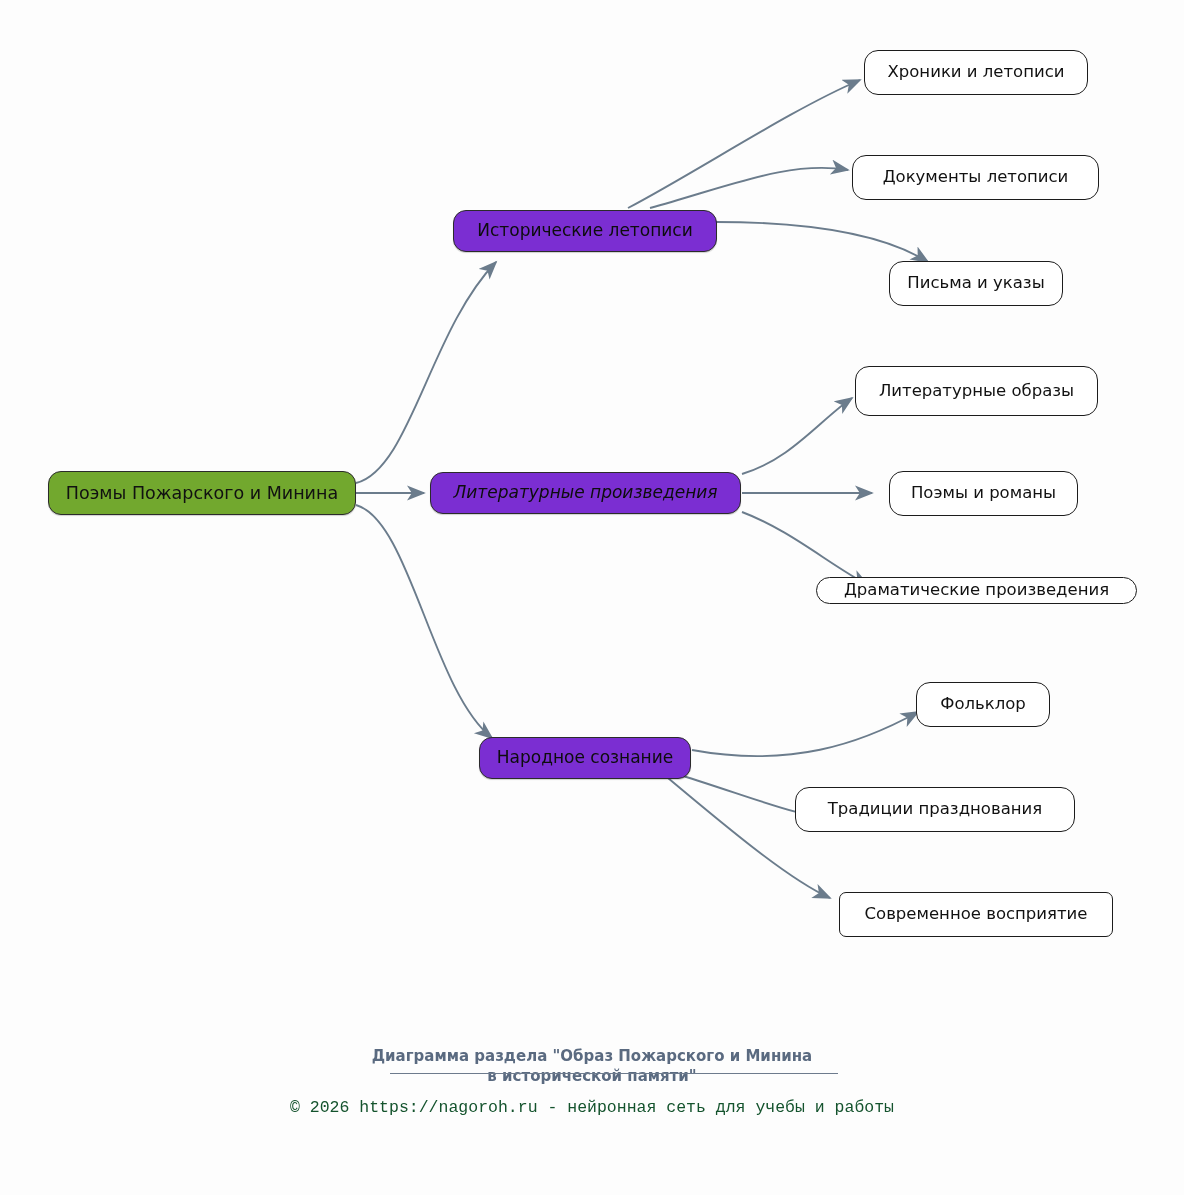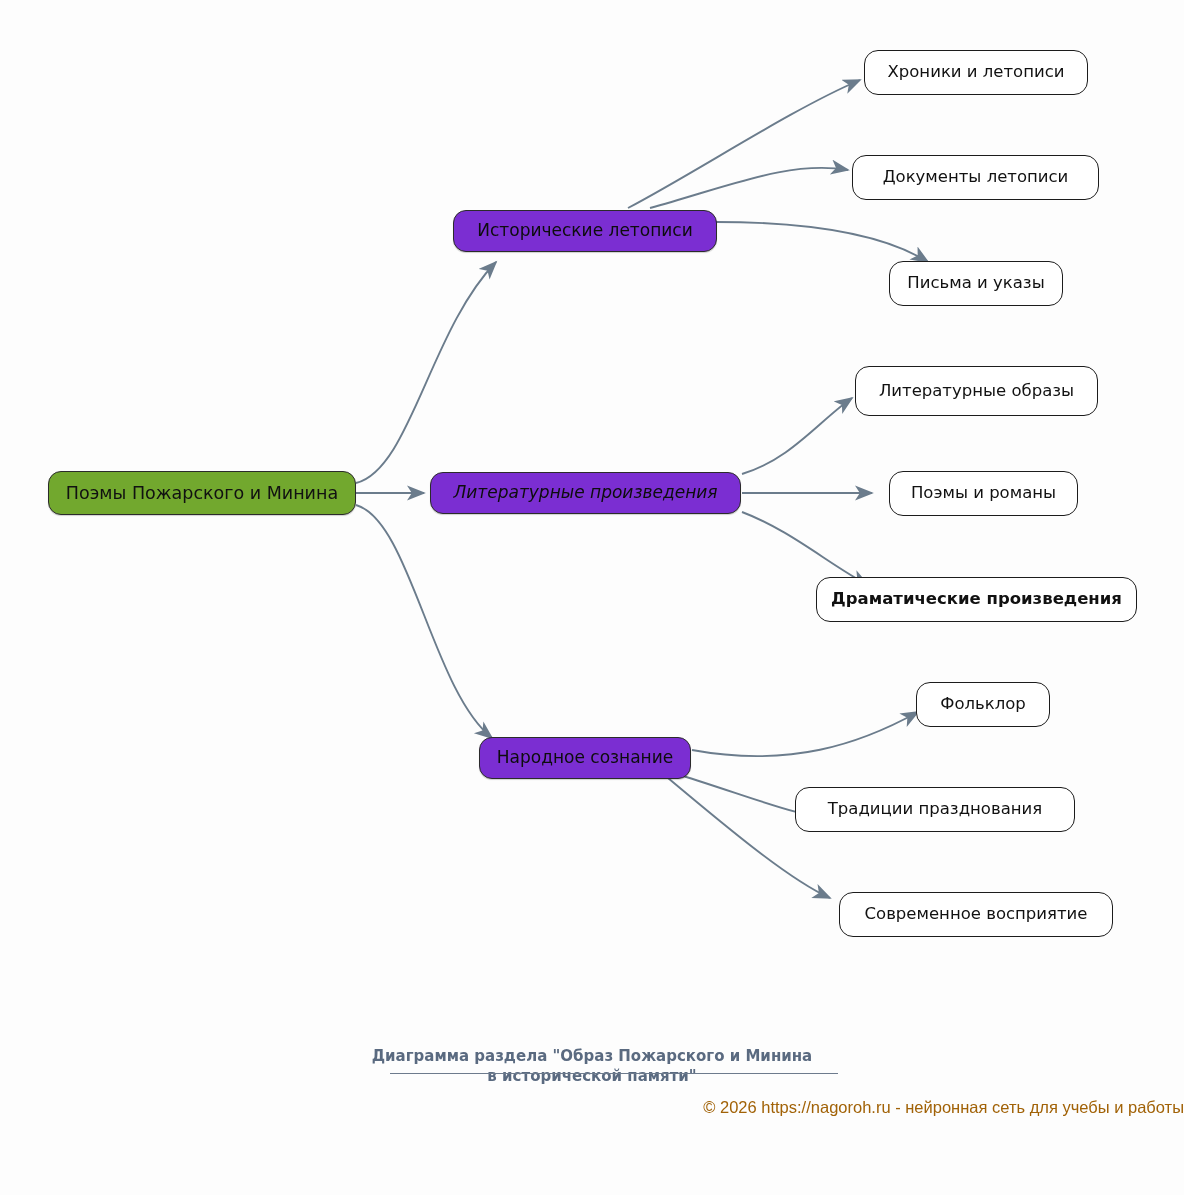--- a/index.html
+++ b/index.html
@@ -75,24 +75,24 @@
   }
   .divider {
     position: absolute;
     height: 0;
     border-top: 1.4px solid #6d7b8d;
   }
   .footer {
     position: absolute;
     left: 0;
     width: 1184px;
-    text-align: right;
+    text-align: center;
     font-size: 16.5px;
-    color: #a16207;
-    font-family: Liberation Sans, sans-serif;
+    color: #14532d;
+    font-family: Liberation Mono, monospace;
   }
 </style>
 </head>
 <body>
 
 <div id="canvas">
 
   <svg id="edge-layer" viewBox="0 0 1184 1195" xmlns="http://www.w3.org/2000/svg">
     <defs>
       <marker id="arrow" markerWidth="11" markerHeight="11" refX="9" refY="4" orient="auto" markerUnits="strokeWidth">
@@ -138,34 +138,34 @@
 
   <div class="node node-branch" style="left:430px; top:472px; width:311px; height:42px;font-style:italic;">
     <span>Литературные произведения</span>
   </div>
   <div class="node node-leaf" style="left:855px; top:366px; width:243px; height:50px;">
     <span>Литературные образы</span>
   </div>
   <div class="node node-leaf" style="left:881px; top:471px; width:189px; height:45px;margin-left:8px;">
     <span>Поэмы и романы</span>
   </div>
-  <div class="node node-leaf" style="left:816px; top:577px; width:321px; height:45px;font-weight:bold;">
+  <div class="node node-leaf" style="left:816px; top:577px; width:321px; height:27px;">
     <span>Драматические произведения</span>
   </div>
 
   <div class="node node-branch" style="left:479px; top:737px; width:212px; height:42px;">
     <span>Народное сознание</span>
   </div>
   <div class="node node-leaf" style="left:916px; top:682px; width:134px; height:45px;">
     <span>Фольклор</span>
   </div>
   <div class="node node-leaf" style="left:795px; top:787px; width:280px; height:45px;">
     <span>Традиции празднования</span>
   </div>
-  <div class="node node-leaf" style="left:839px; top:892px; width:274px; height:45px;">
+  <div class="node node-leaf" style="left:839px; top:892px; width:274px; height:45px;border-radius:7px;">
     <span>Современное восприятие</span>
   </div>
 
   <div class="caption" style="top:1024px;">
     <span>Диаграмма раздела "Образ Пожарского и Минина</span>
   </div>
   <div class="caption" style="top:1044px;">
     <span>в исторической памяти"</span>
   </div>
 

